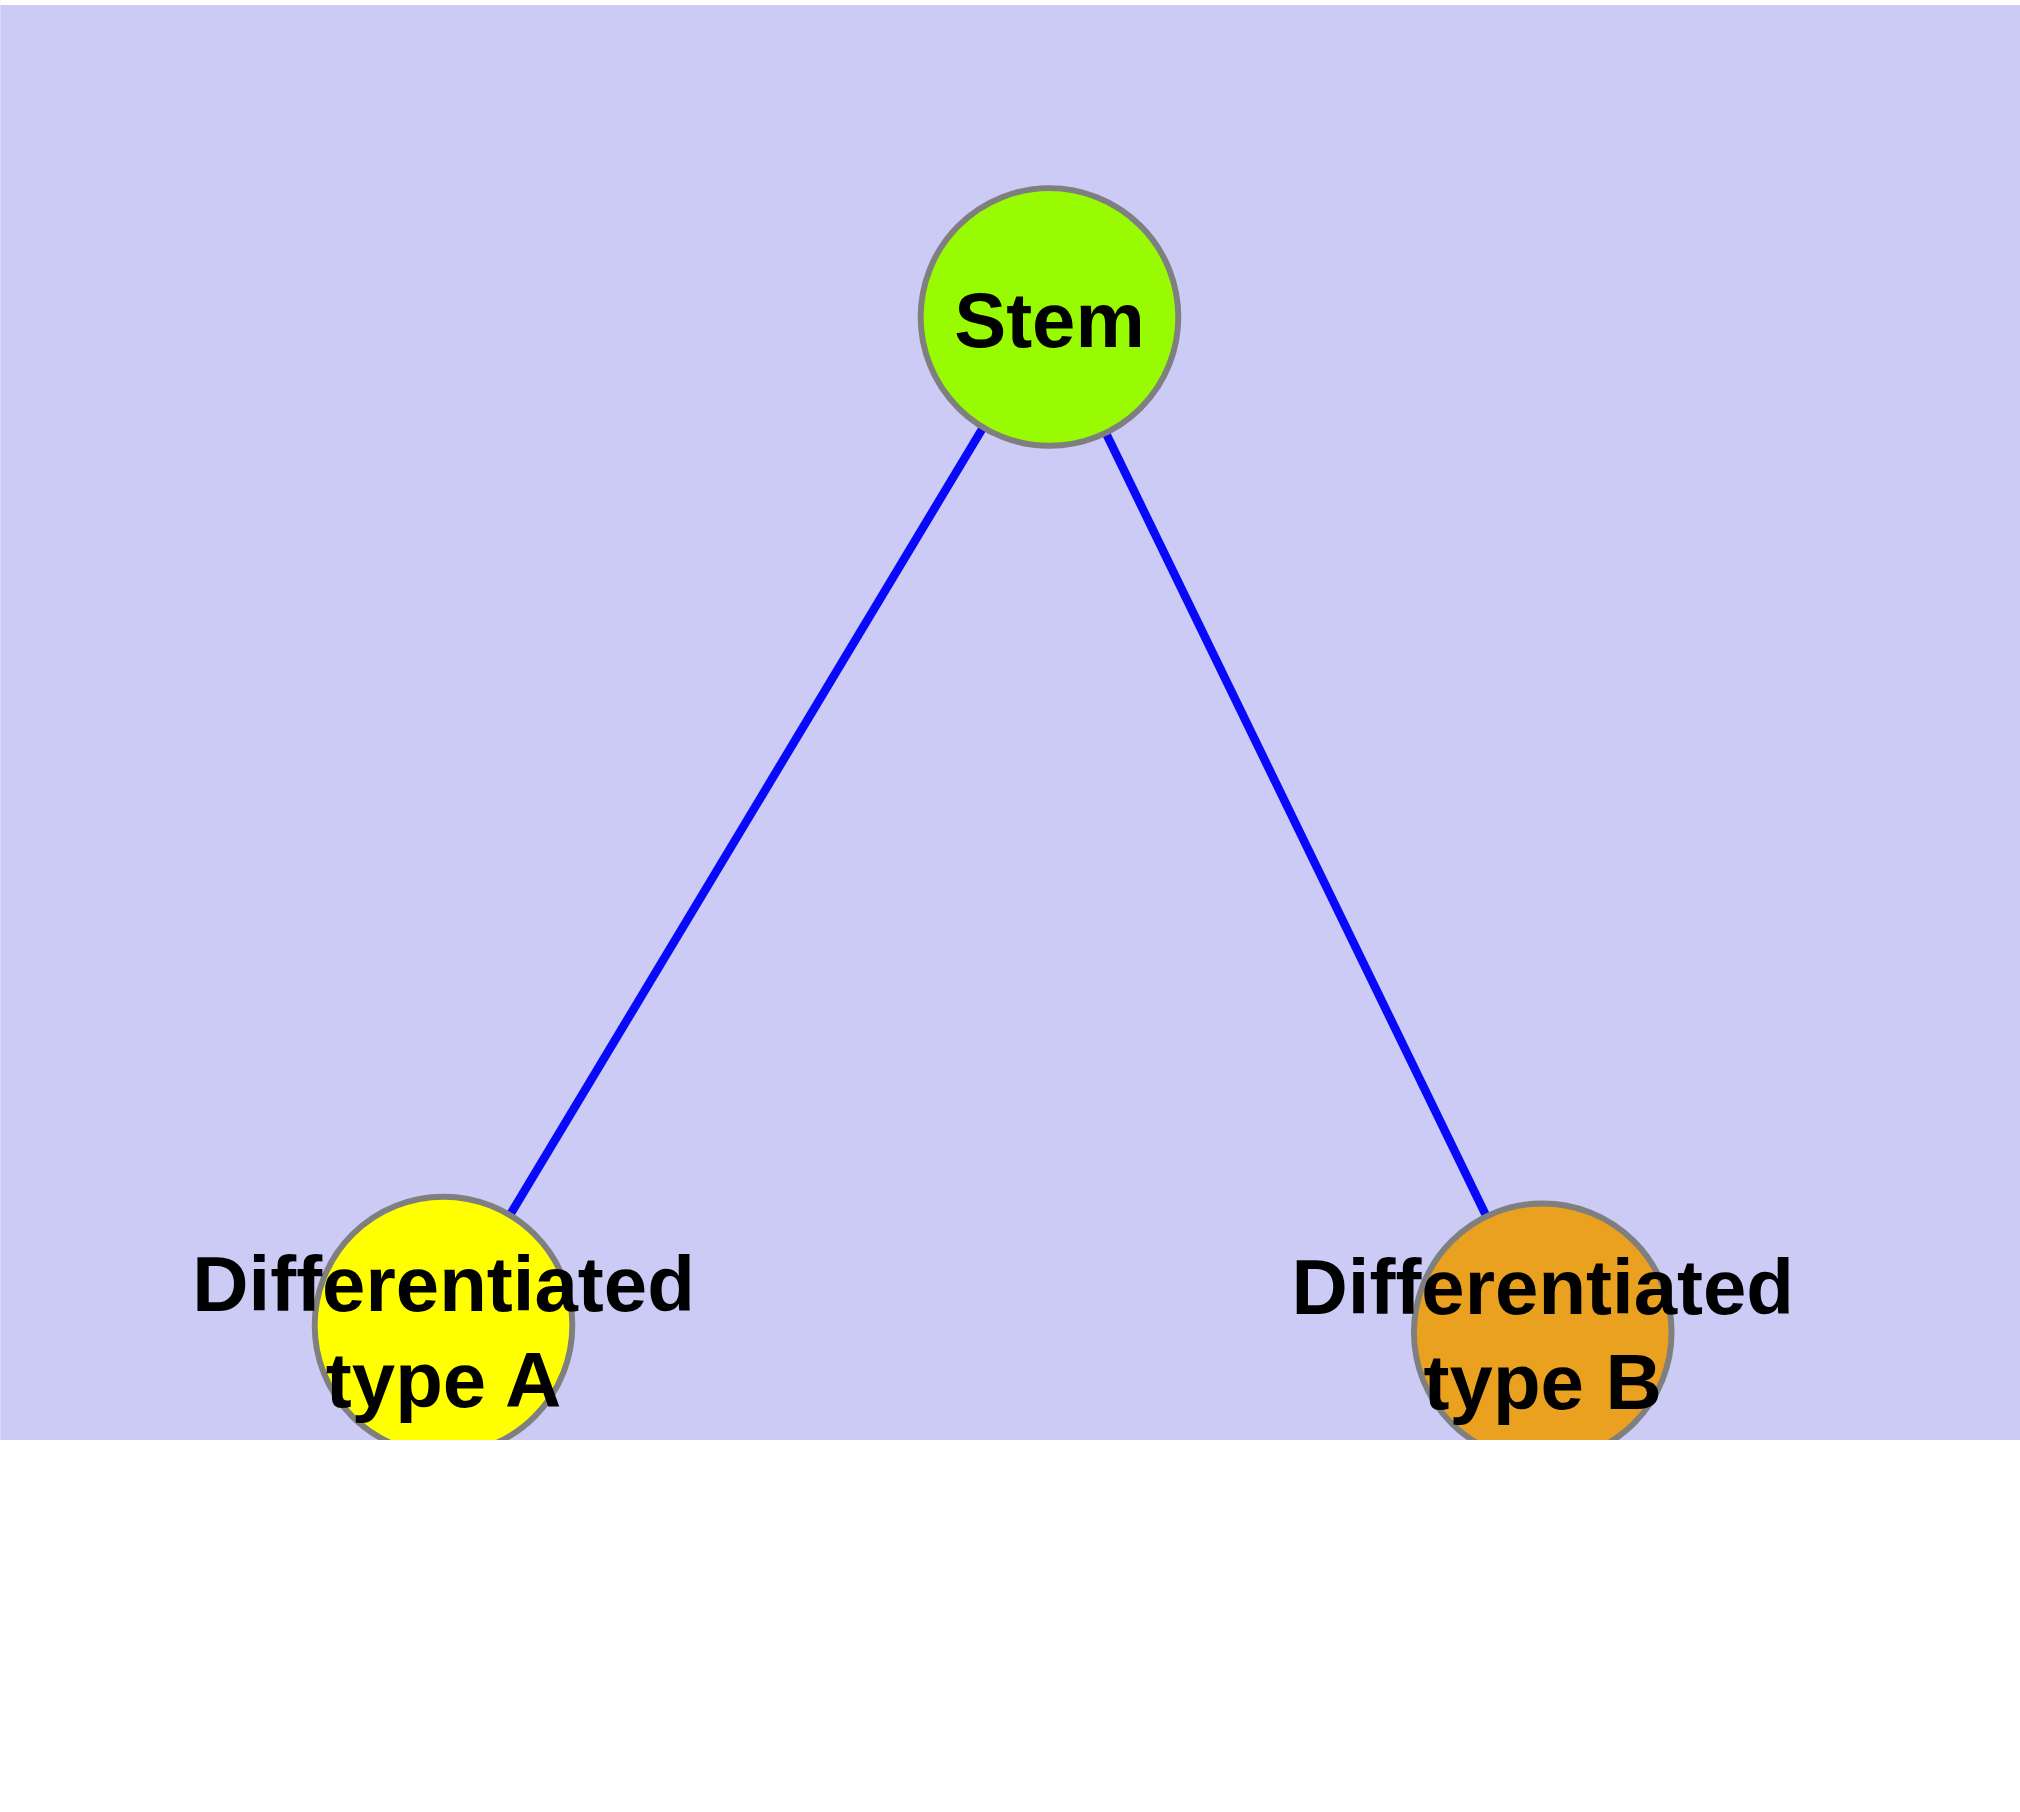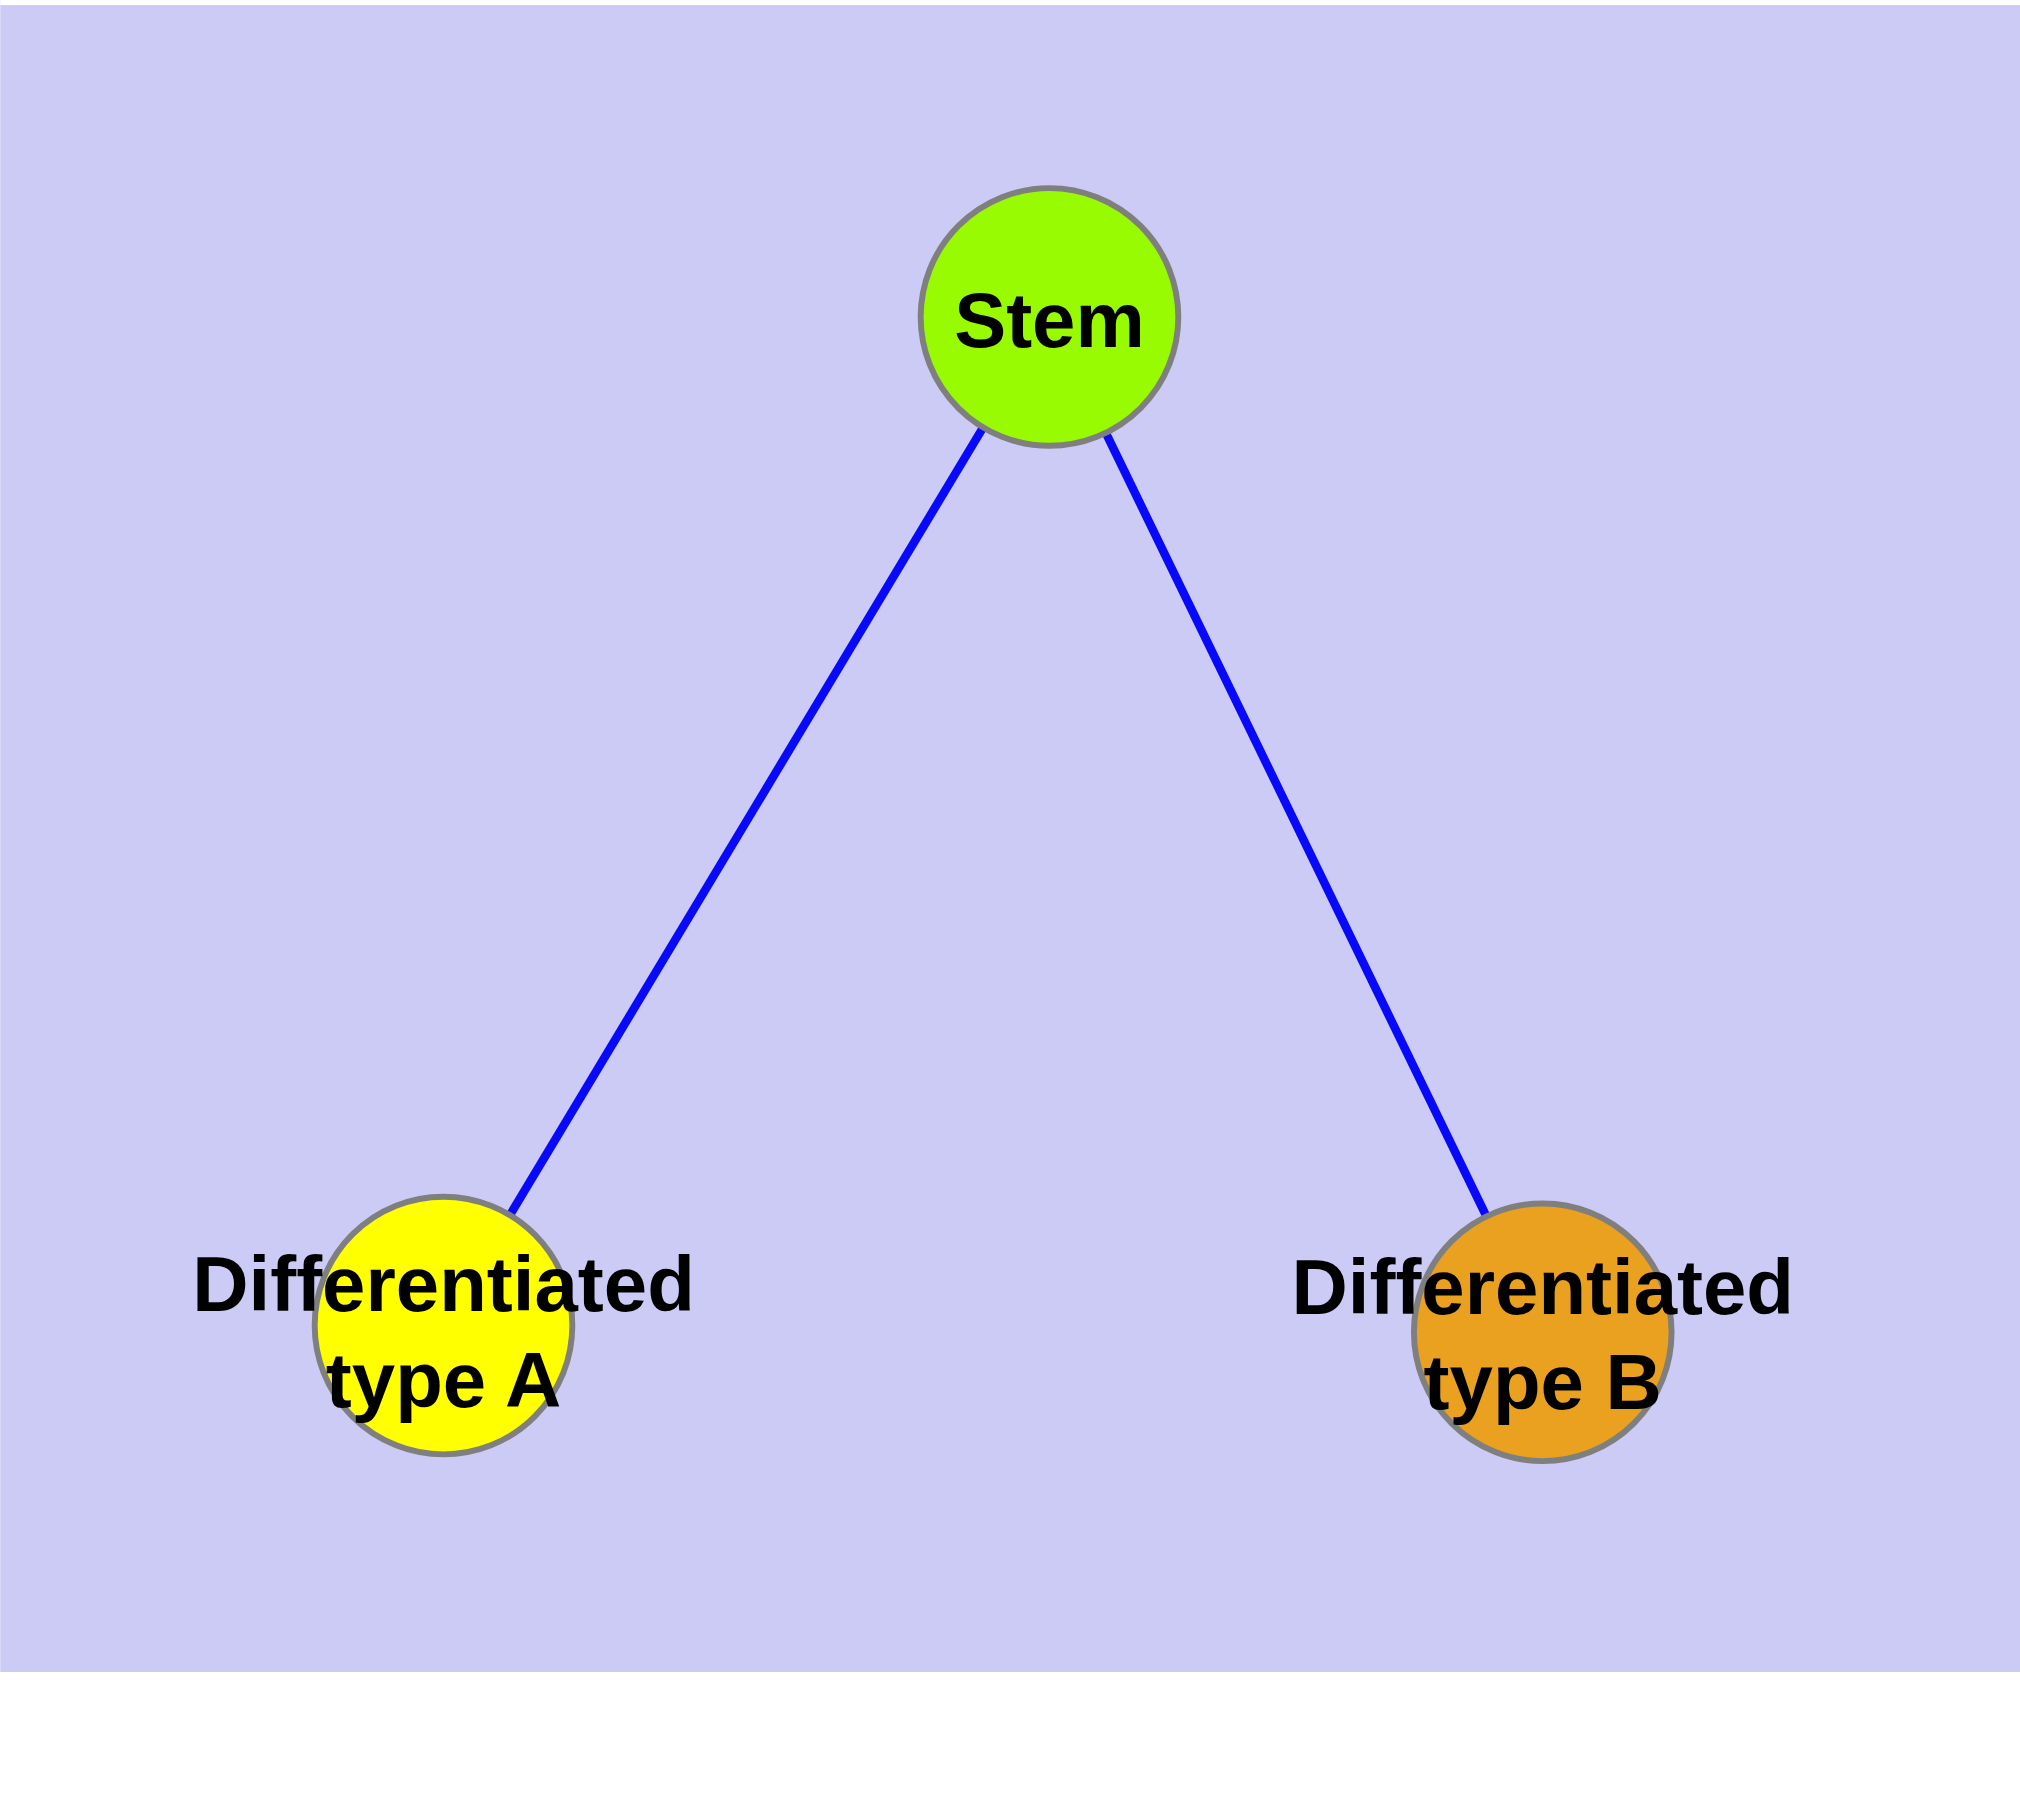--- a/index.html
+++ b/index.html
@@ -3,21 +3,21 @@
 <meta charset="utf-8">
 <style>
   html, body {
     margin: 0;
     padding: 0;
     background: #ffffff;
   }
   .figure {
     position: relative;
     width: 2021px;
-    height: 1672px;
+    height: 1440px;
     overflow: hidden;
   }
   svg.graph {
     display: block;
     width: 2021px;
     height: 1812px;
     font-family: "Liberation Sans", sans-serif;
   }
   .edge-line {
     fill: none;

